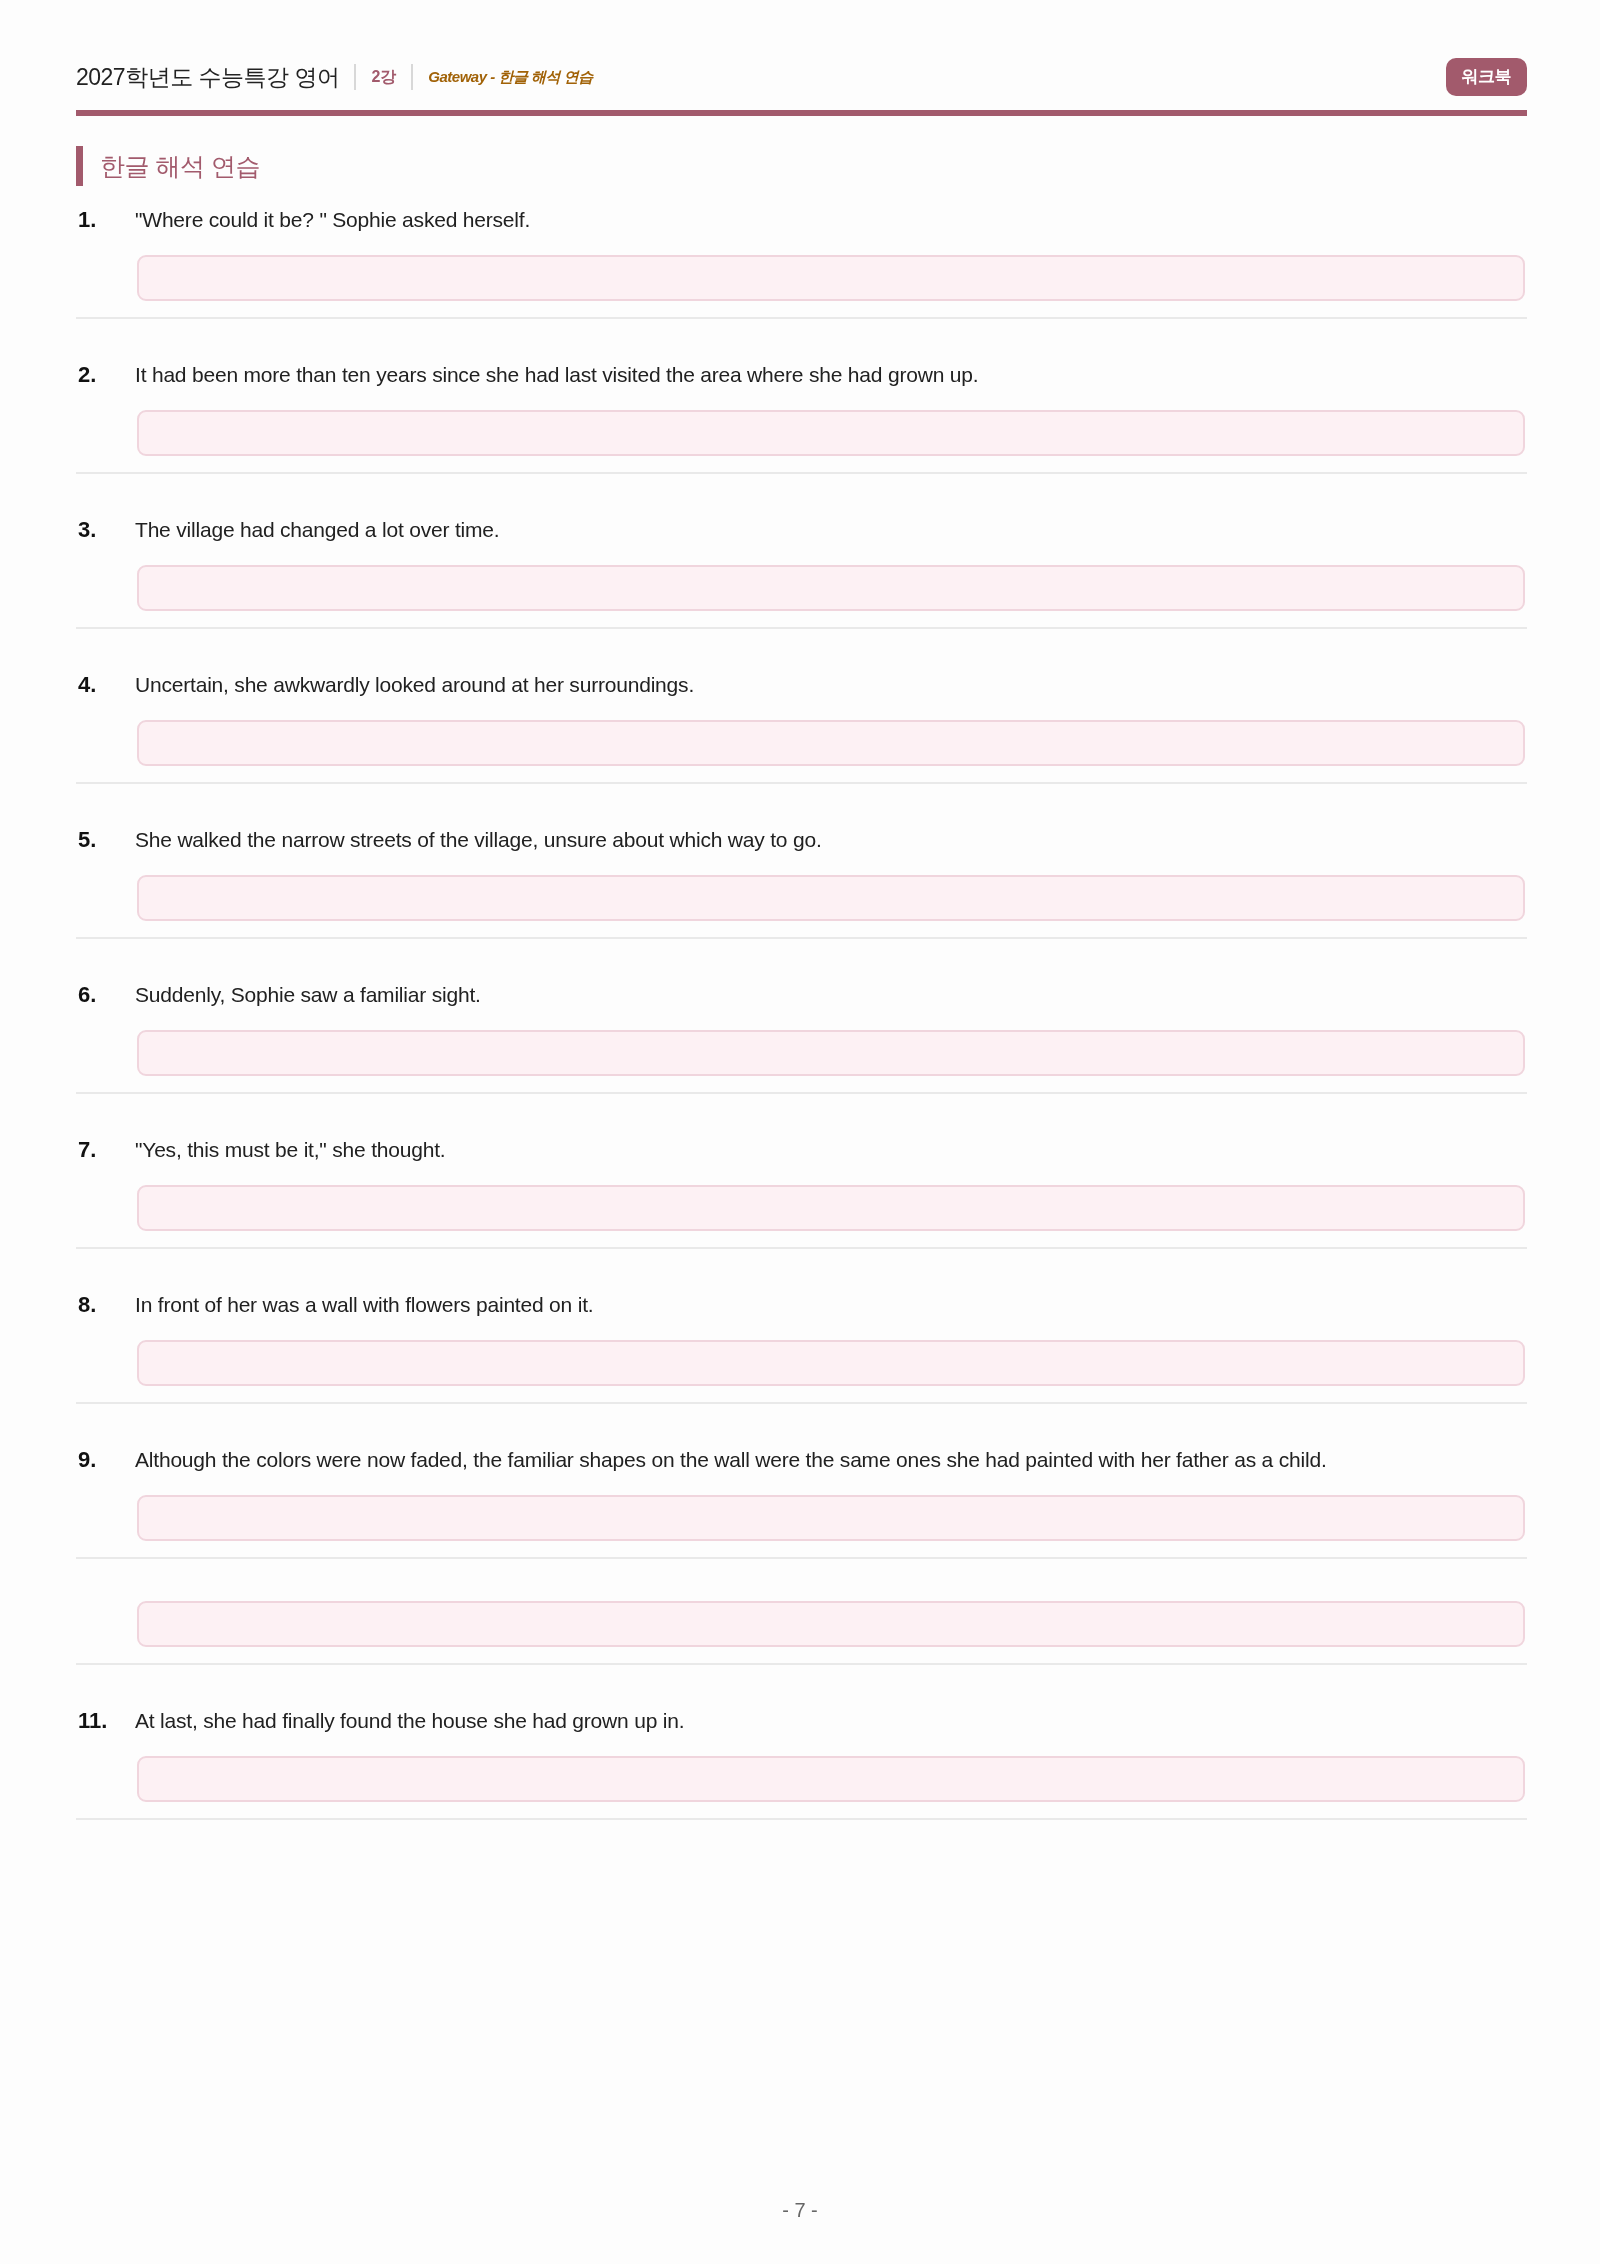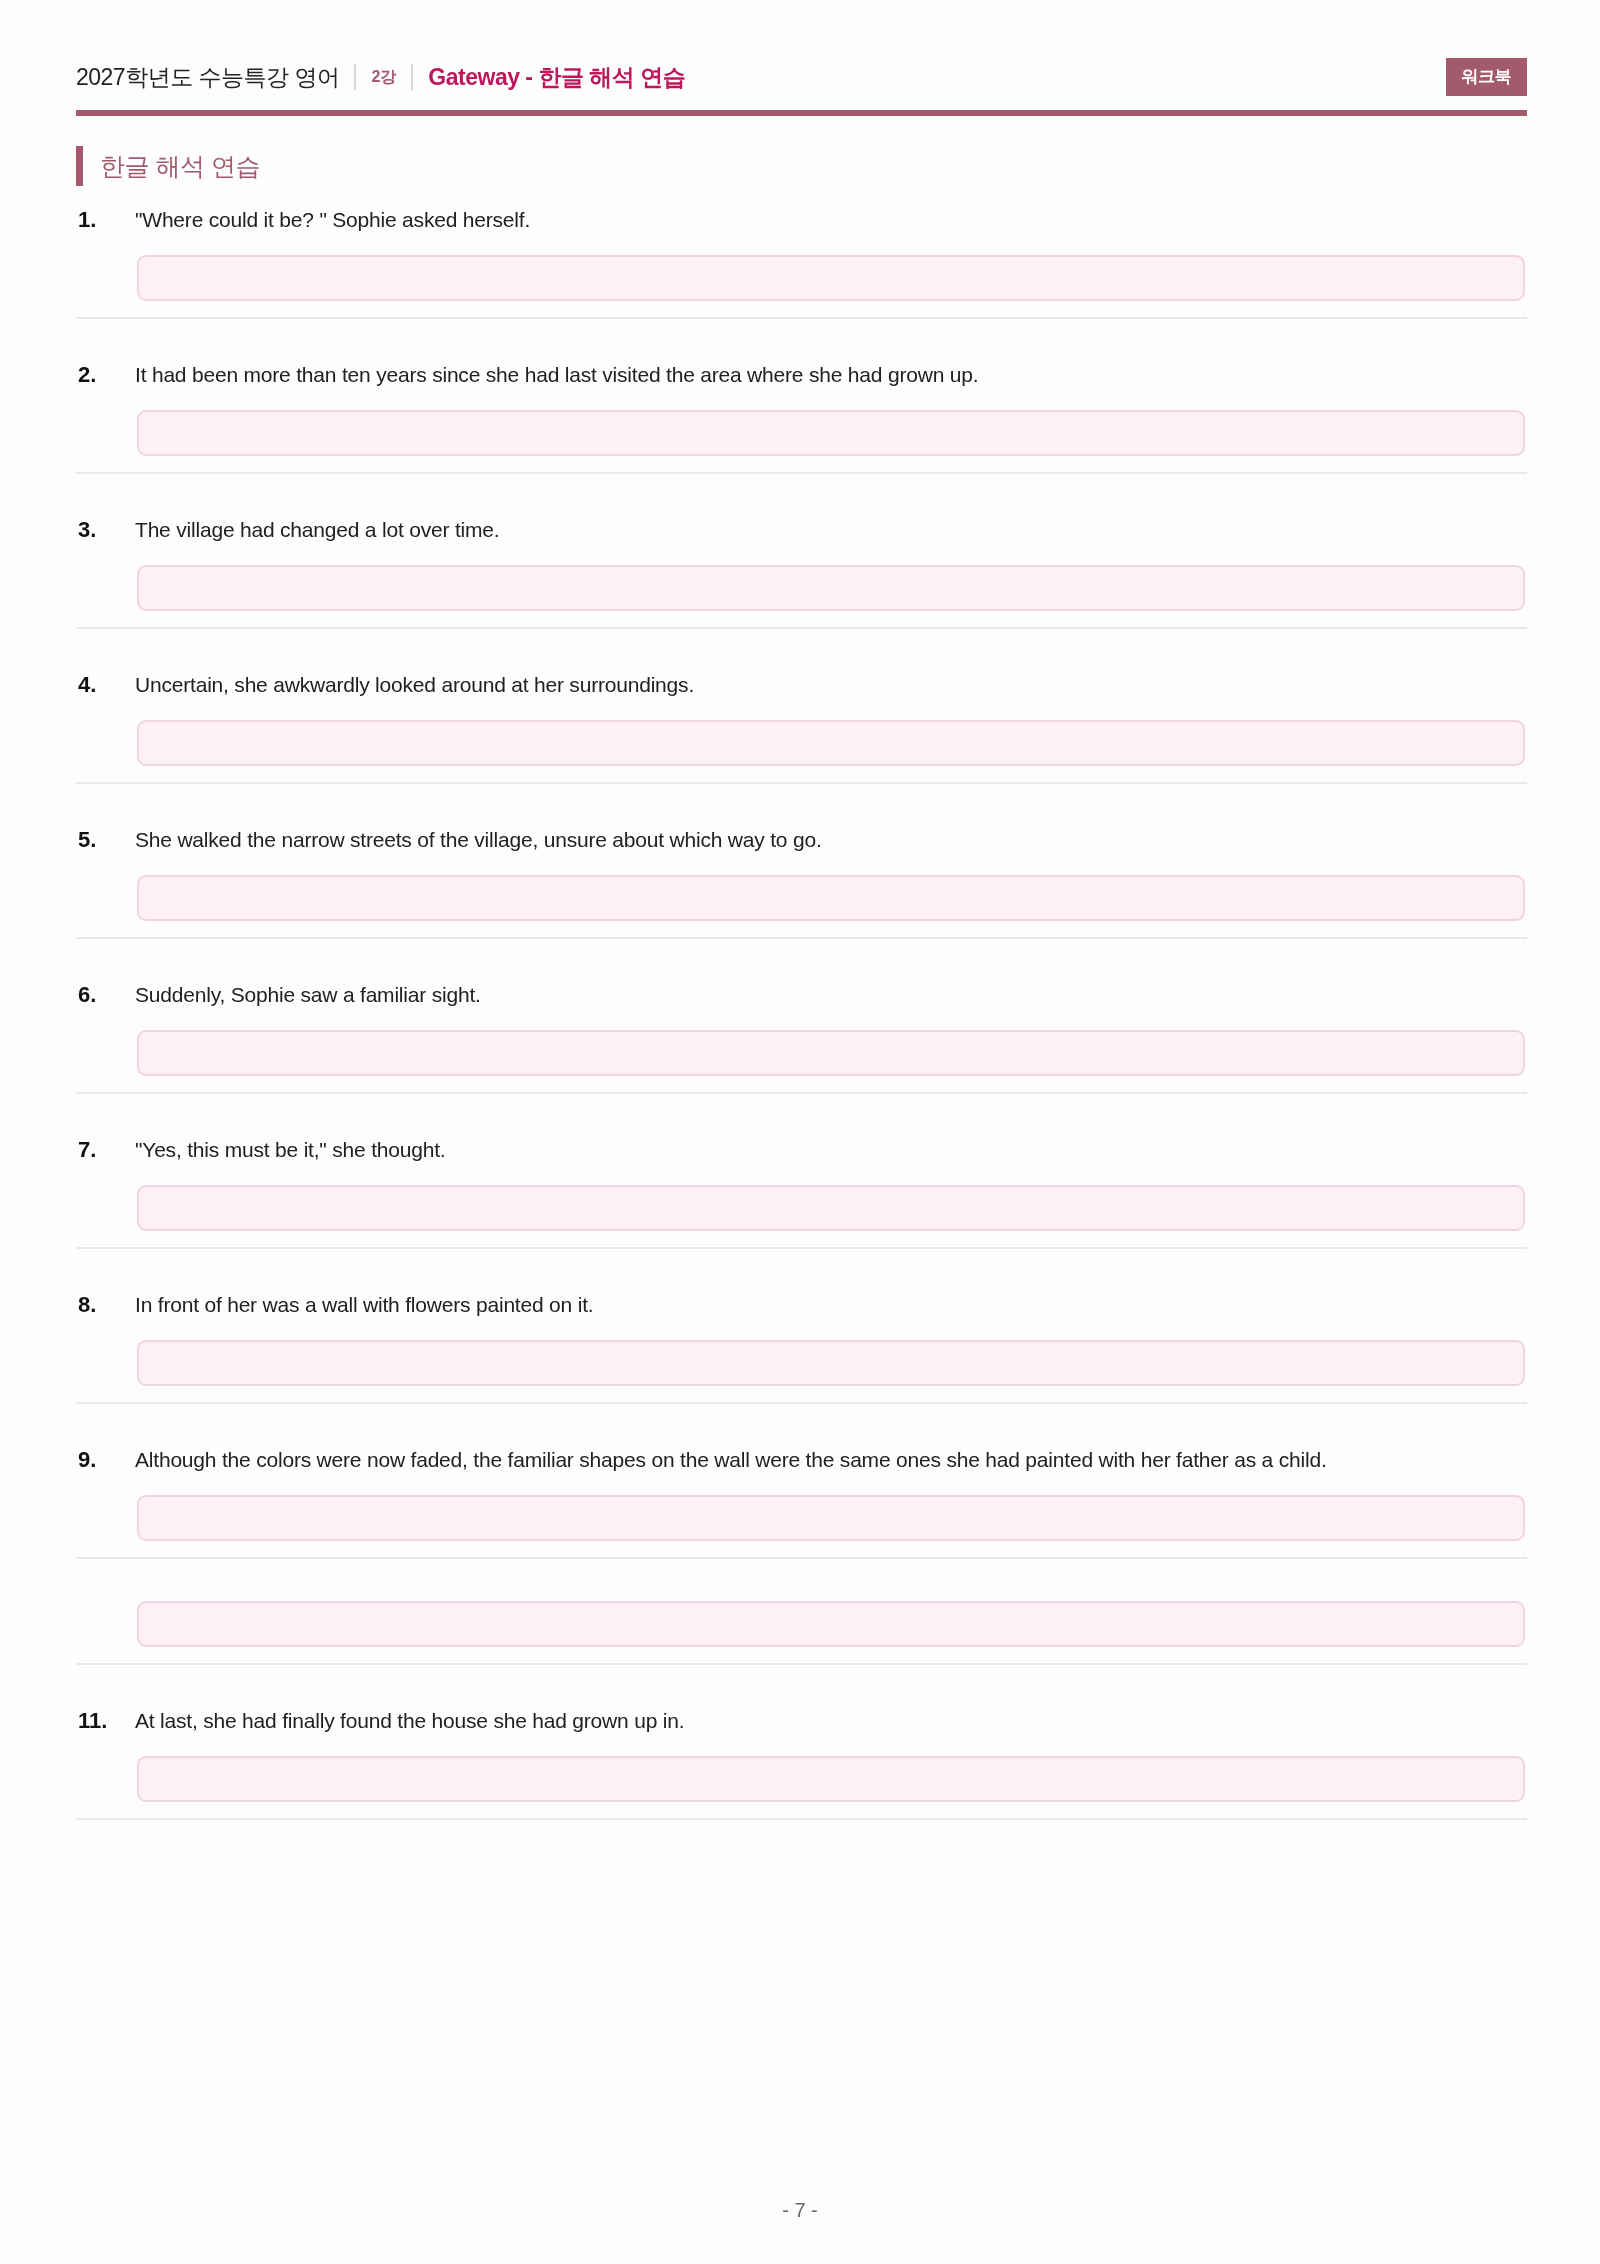--- a/index.html
+++ b/index.html
@@ -9,25 +9,25 @@
     background:#fdfdfd;
     font-family:"Liberation Sans","DejaVu Sans",sans-serif;
   }
   .page-header {
     display:flex; align-items:center;
     margin:0 73px 0 76px; padding-top:56px; height:98px;
   }
   .h-course { font-size:23px; color:#222; letter-spacing:-0.5px;text-align:center; }
   .h-sep { width:2px; height:26px; background:#d8d8d8; margin:0 15px; }
   .h-lesson { font-size:16px; font-weight:700; color:var(--accent); }
-  .h-title { font-size:23px; font-weight:700; color:#be185d; letter-spacing:-0.5px; }
+  .h-title { font-size:15px; font-weight:700; color:#a16207; letter-spacing:-0.5px;font-style:italic; }
   .badge {
     margin-left:auto; background:var(--accent); color:#fff;
     font-size:17px; font-weight:700; line-height:1;
-    padding:10px 16px 11px; border-radius:0; letter-spacing:-0.5px;
+    padding:10px 16px 11px; border-radius:10px; letter-spacing:-0.5px;
   }
   .rule { height:6px; background:var(--accent); margin:12px 73px 0 76px; }
   .section-head { display:flex; align-items:center; gap:17px; margin:30px 73px 0 76px; height:40px; }
   .section-bar { width:7px; height:40px; background:var(--accent); }
   .section-title { font-size:25px; font-weight:400; color:var(--accent); letter-spacing:-0.5px; }
   .items { list-style:none; margin:20px 73px 0 76px; }
   .item-row { display:flex; padding-left:2px; }
   .num {
     width:57px; flex-shrink:0;
     font-size:22px; font-weight:700; color:#111; line-height:28px;

